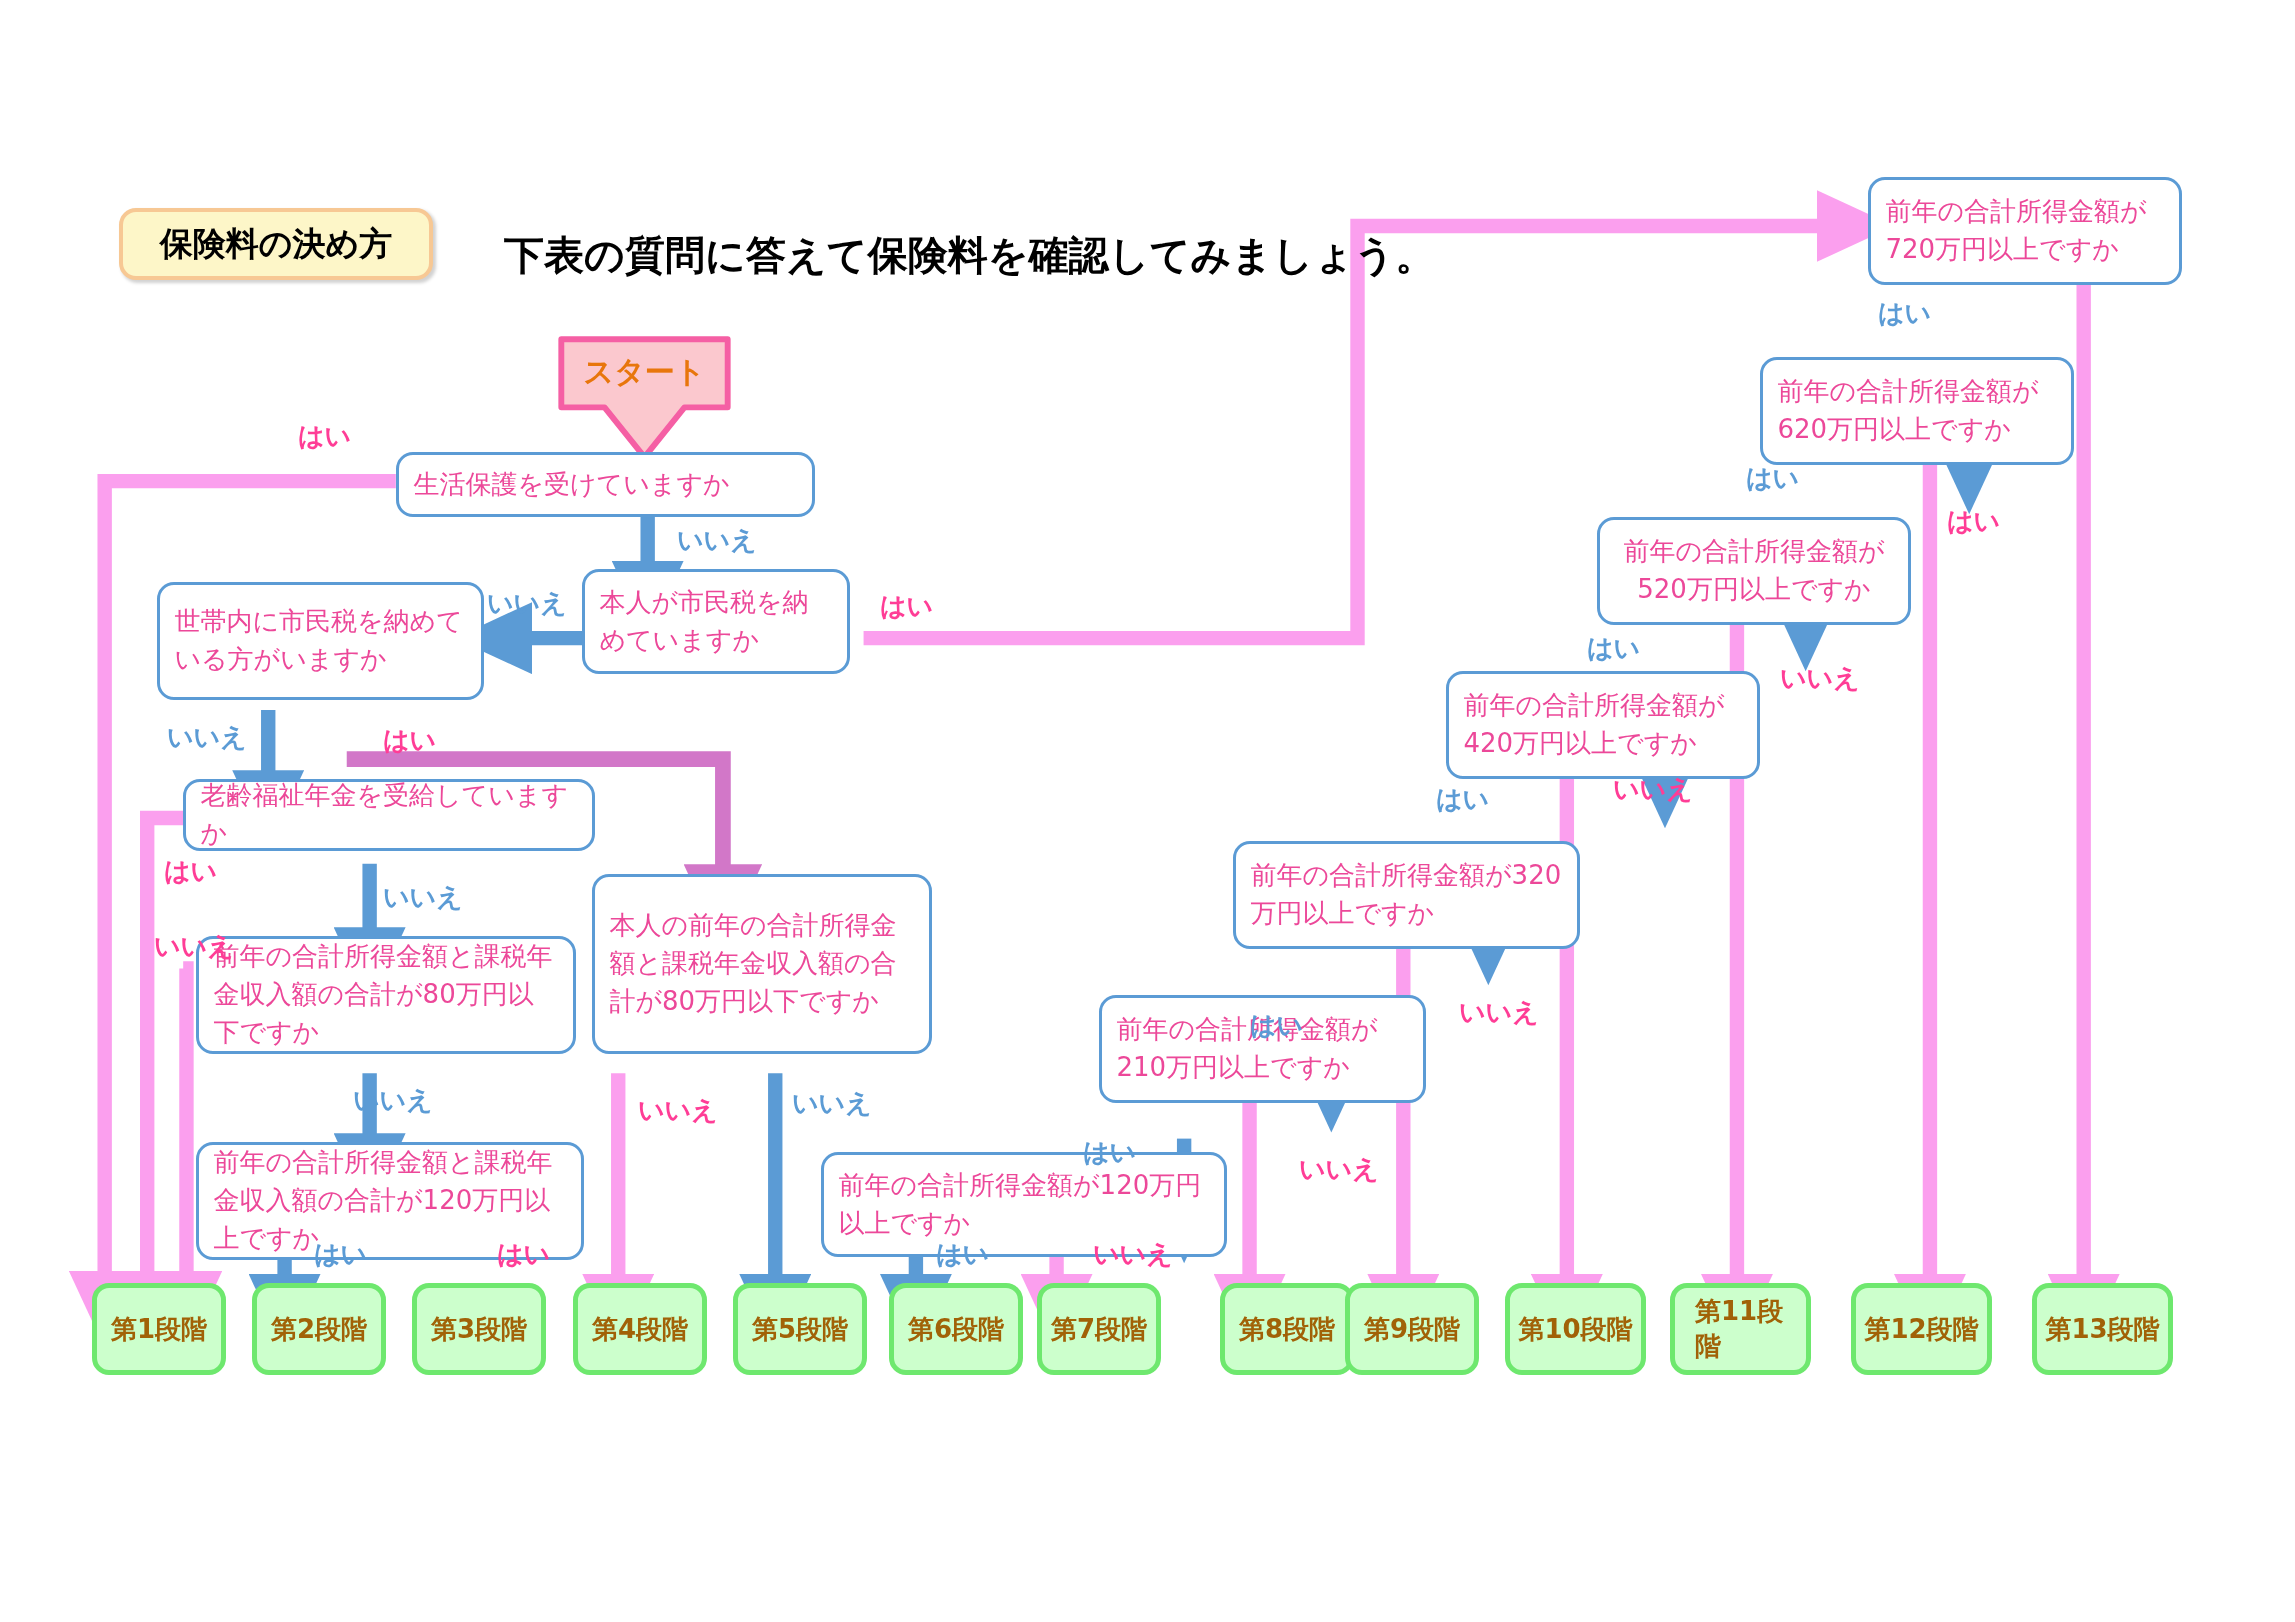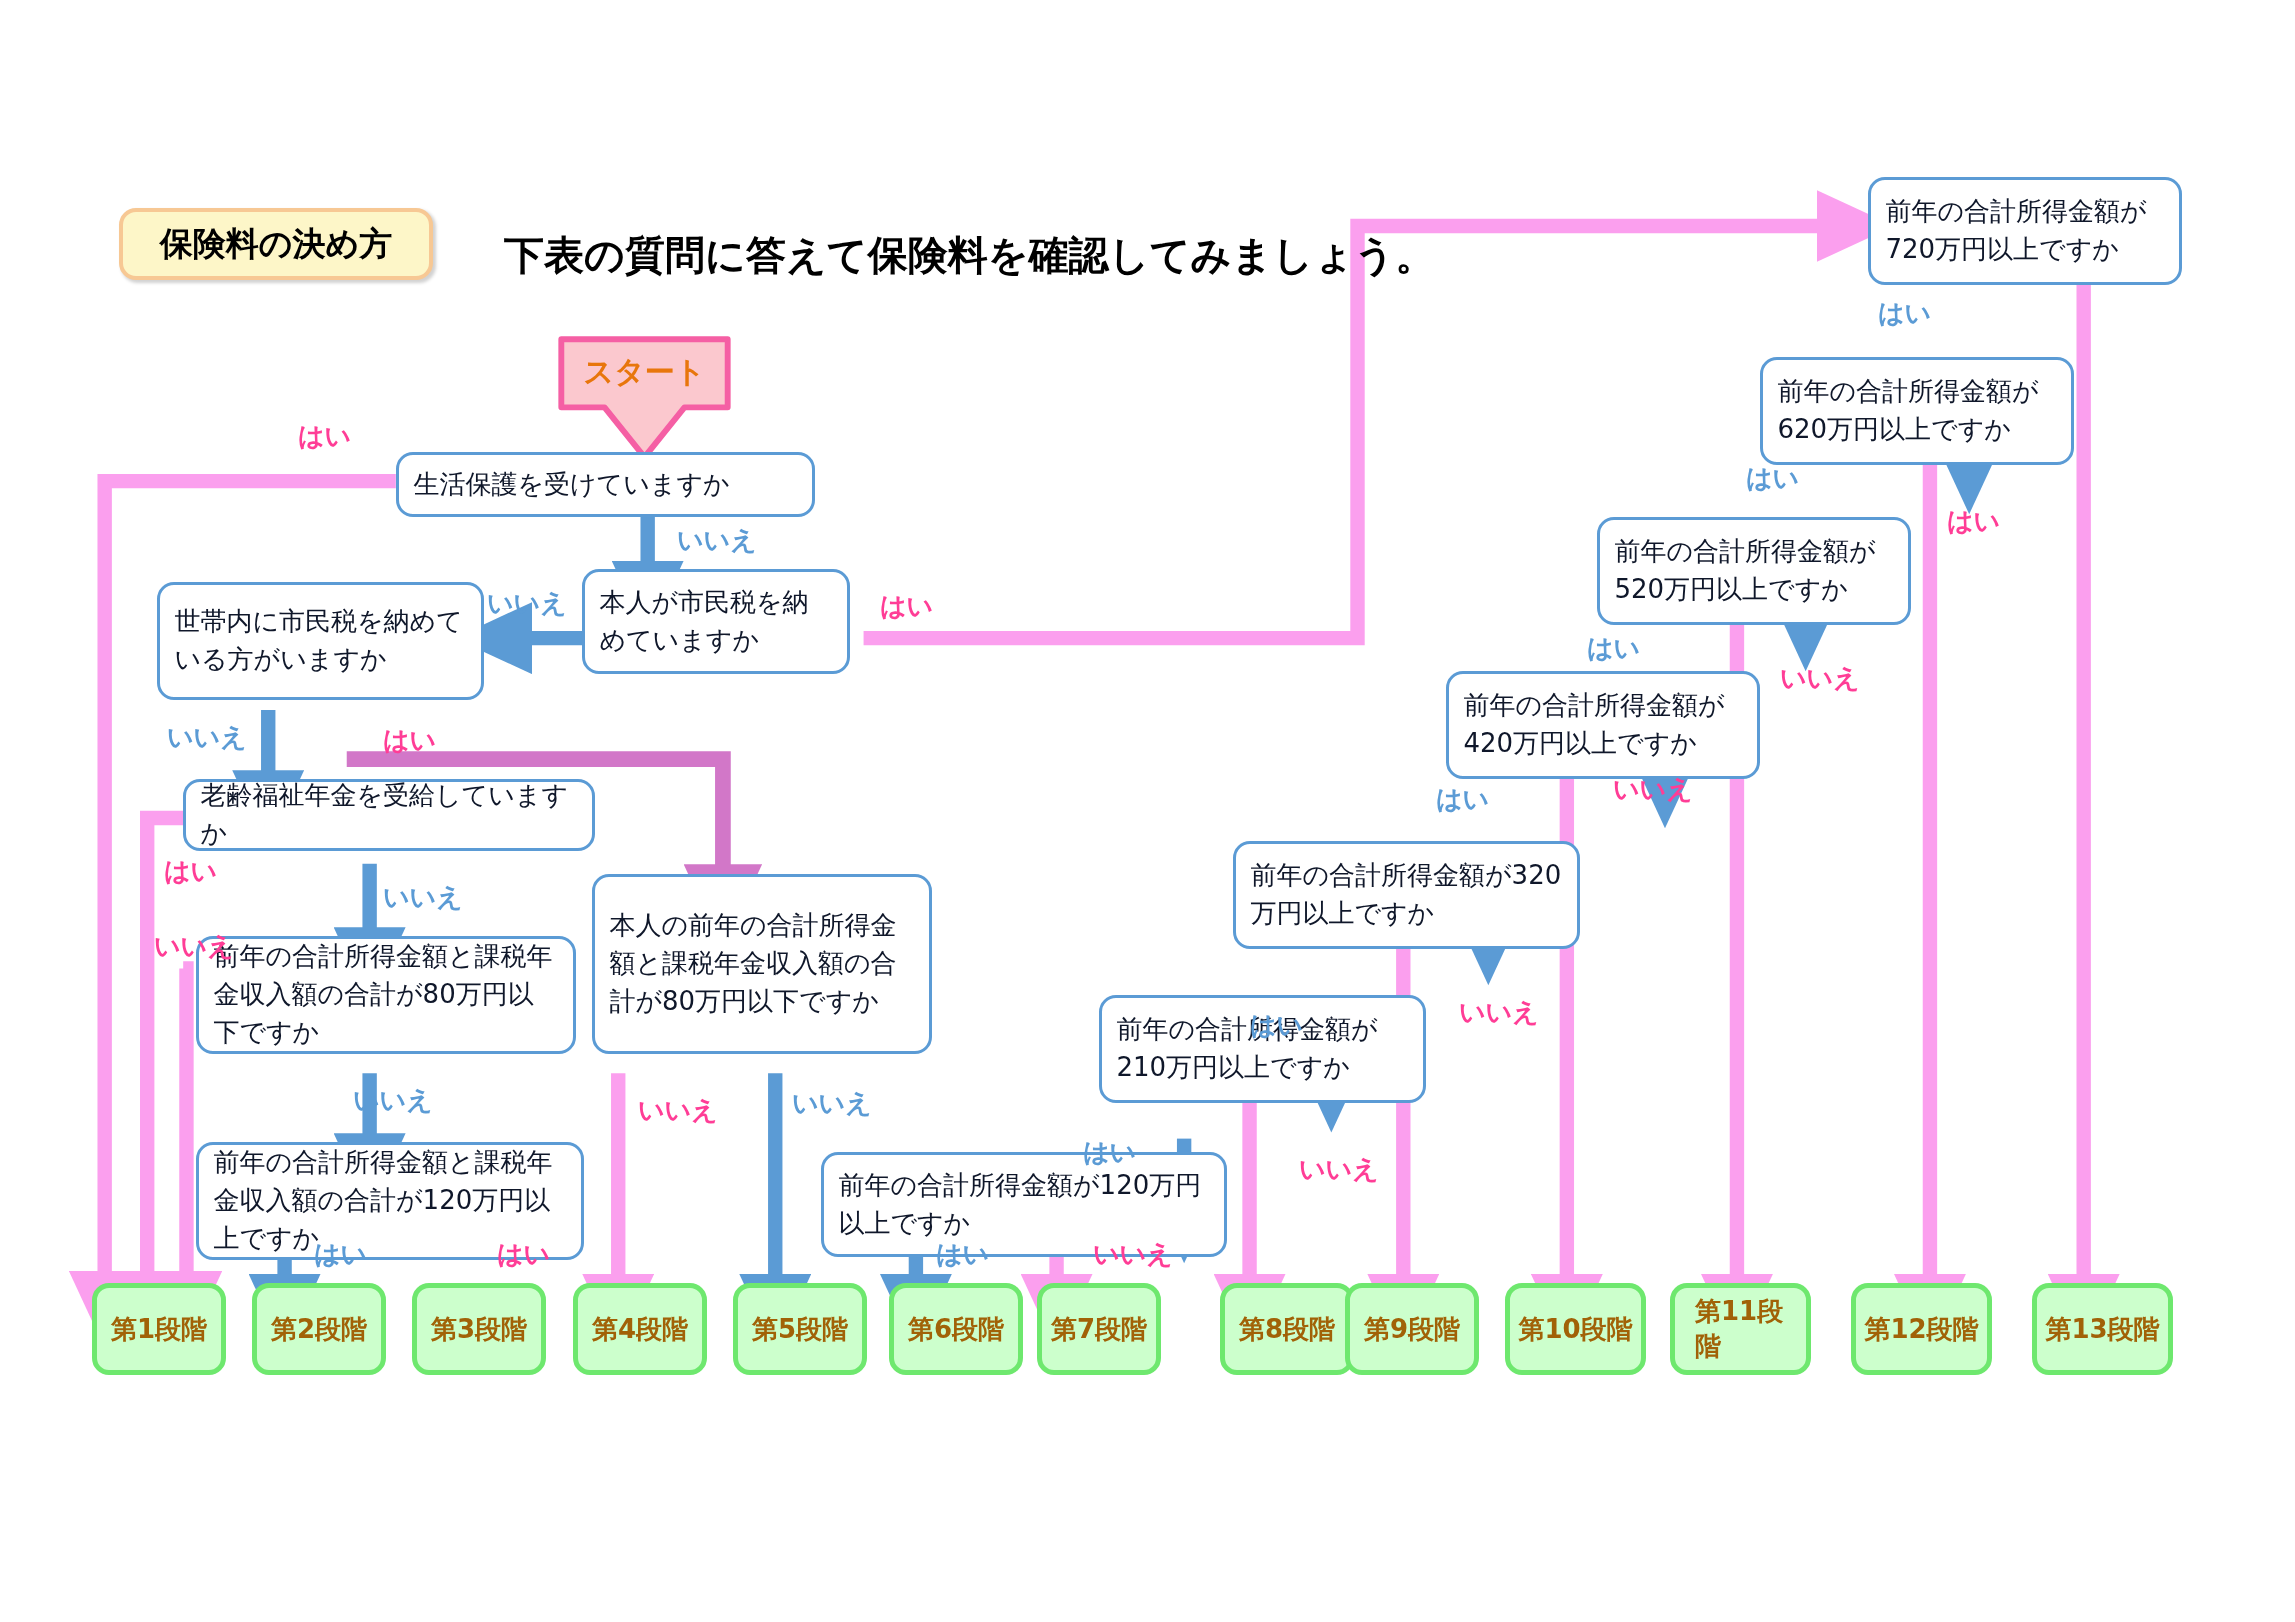--- a/index.html
+++ b/index.html
@@ -4,21 +4,21 @@
 <style>
   html,body{margin:0;padding:0;background:#ffffff;}
   body{width:2295px;height:1623px;position:relative;overflow:hidden;
        font-family:"DejaVu Sans","Liberation Sans",sans-serif;}
   #stage{position:absolute;left:0;top:0;width:2295px;height:1623px;}
   svg{position:absolute;left:0;top:0;width:2295px;height:1623px;}
 
   .node{position:absolute;box-sizing:border-box;display:flex;align-items:center;
         justify-content:center;text-align:left;}
   .qbox{background:#ffffff;border:3.9px solid #5B9BD5;border-radius:17px;
-        color:#0f172a;font-size:26px;line-height:1.45;padding:7.9px 14.4px;}
+        color:#ec4899;font-size:26px;line-height:1.45;padding:7.9px 14.4px;}
   .qbox .t{width:100%;}
   .stage-box{background:#CCFFCC;border:5.9px solid #6EE86E;border-radius:17px;
         color:#a16207;font-weight:bold;font-size:26px;justify-content:center;}
   .title-box{background:#FDF6C8;border:4.6px solid #F7C894;border-radius:17px;
         color:#000000;font-weight:bold;font-size:33px;justify-content:center;
         box-shadow:2.6px 2.6px 3.3px rgba(0,0,0,0.18);}
   .subtitle{position:absolute;color:#000000;font-size:40px;font-weight:bold;}
   .startlbl{position:absolute;color:#E8760C;font-weight:bold;font-size:30px;
         display:flex;align-items:center;justify-content:center;}
   .lbl{position:absolute;font-size:26px;font-weight:bold;white-space:nowrap;}
@@ -125,21 +125,21 @@
     </div>
 
   <div class="node qbox" style="left:1233px;top:841px;width:347px;height:108px;">
     <span class="t">前年の合計所得金額が320万円以上ですか</span>
     </div>
 
   <div class="node qbox" style="left:1446px;top:671px;width:314px;height:108px;">
     <span class="t">前年の合計所得金額が420万円以上ですか</span>
     </div>
 
-  <div class="node qbox" style="left:1597px;top:517px;width:314px;height:108px;">
+  <div class="node qbox" style="left:1597px;top:517px;width:314px;height:108px;text-align:center;">
     <span class="t">前年の合計所得金額が520万円以上ですか</span>
     </div>
 
   <div class="node qbox" style="left:1760px;top:357px;width:314px;height:108px;">
     <span class="t">前年の合計所得金額が620万円以上ですか</span>
     </div>
 
   <div class="node qbox" style="left:1868px;top:177px;width:314px;height:108px;">
     <span class="t">前年の合計所得金額が720万円以上ですか</span>
     </div>

